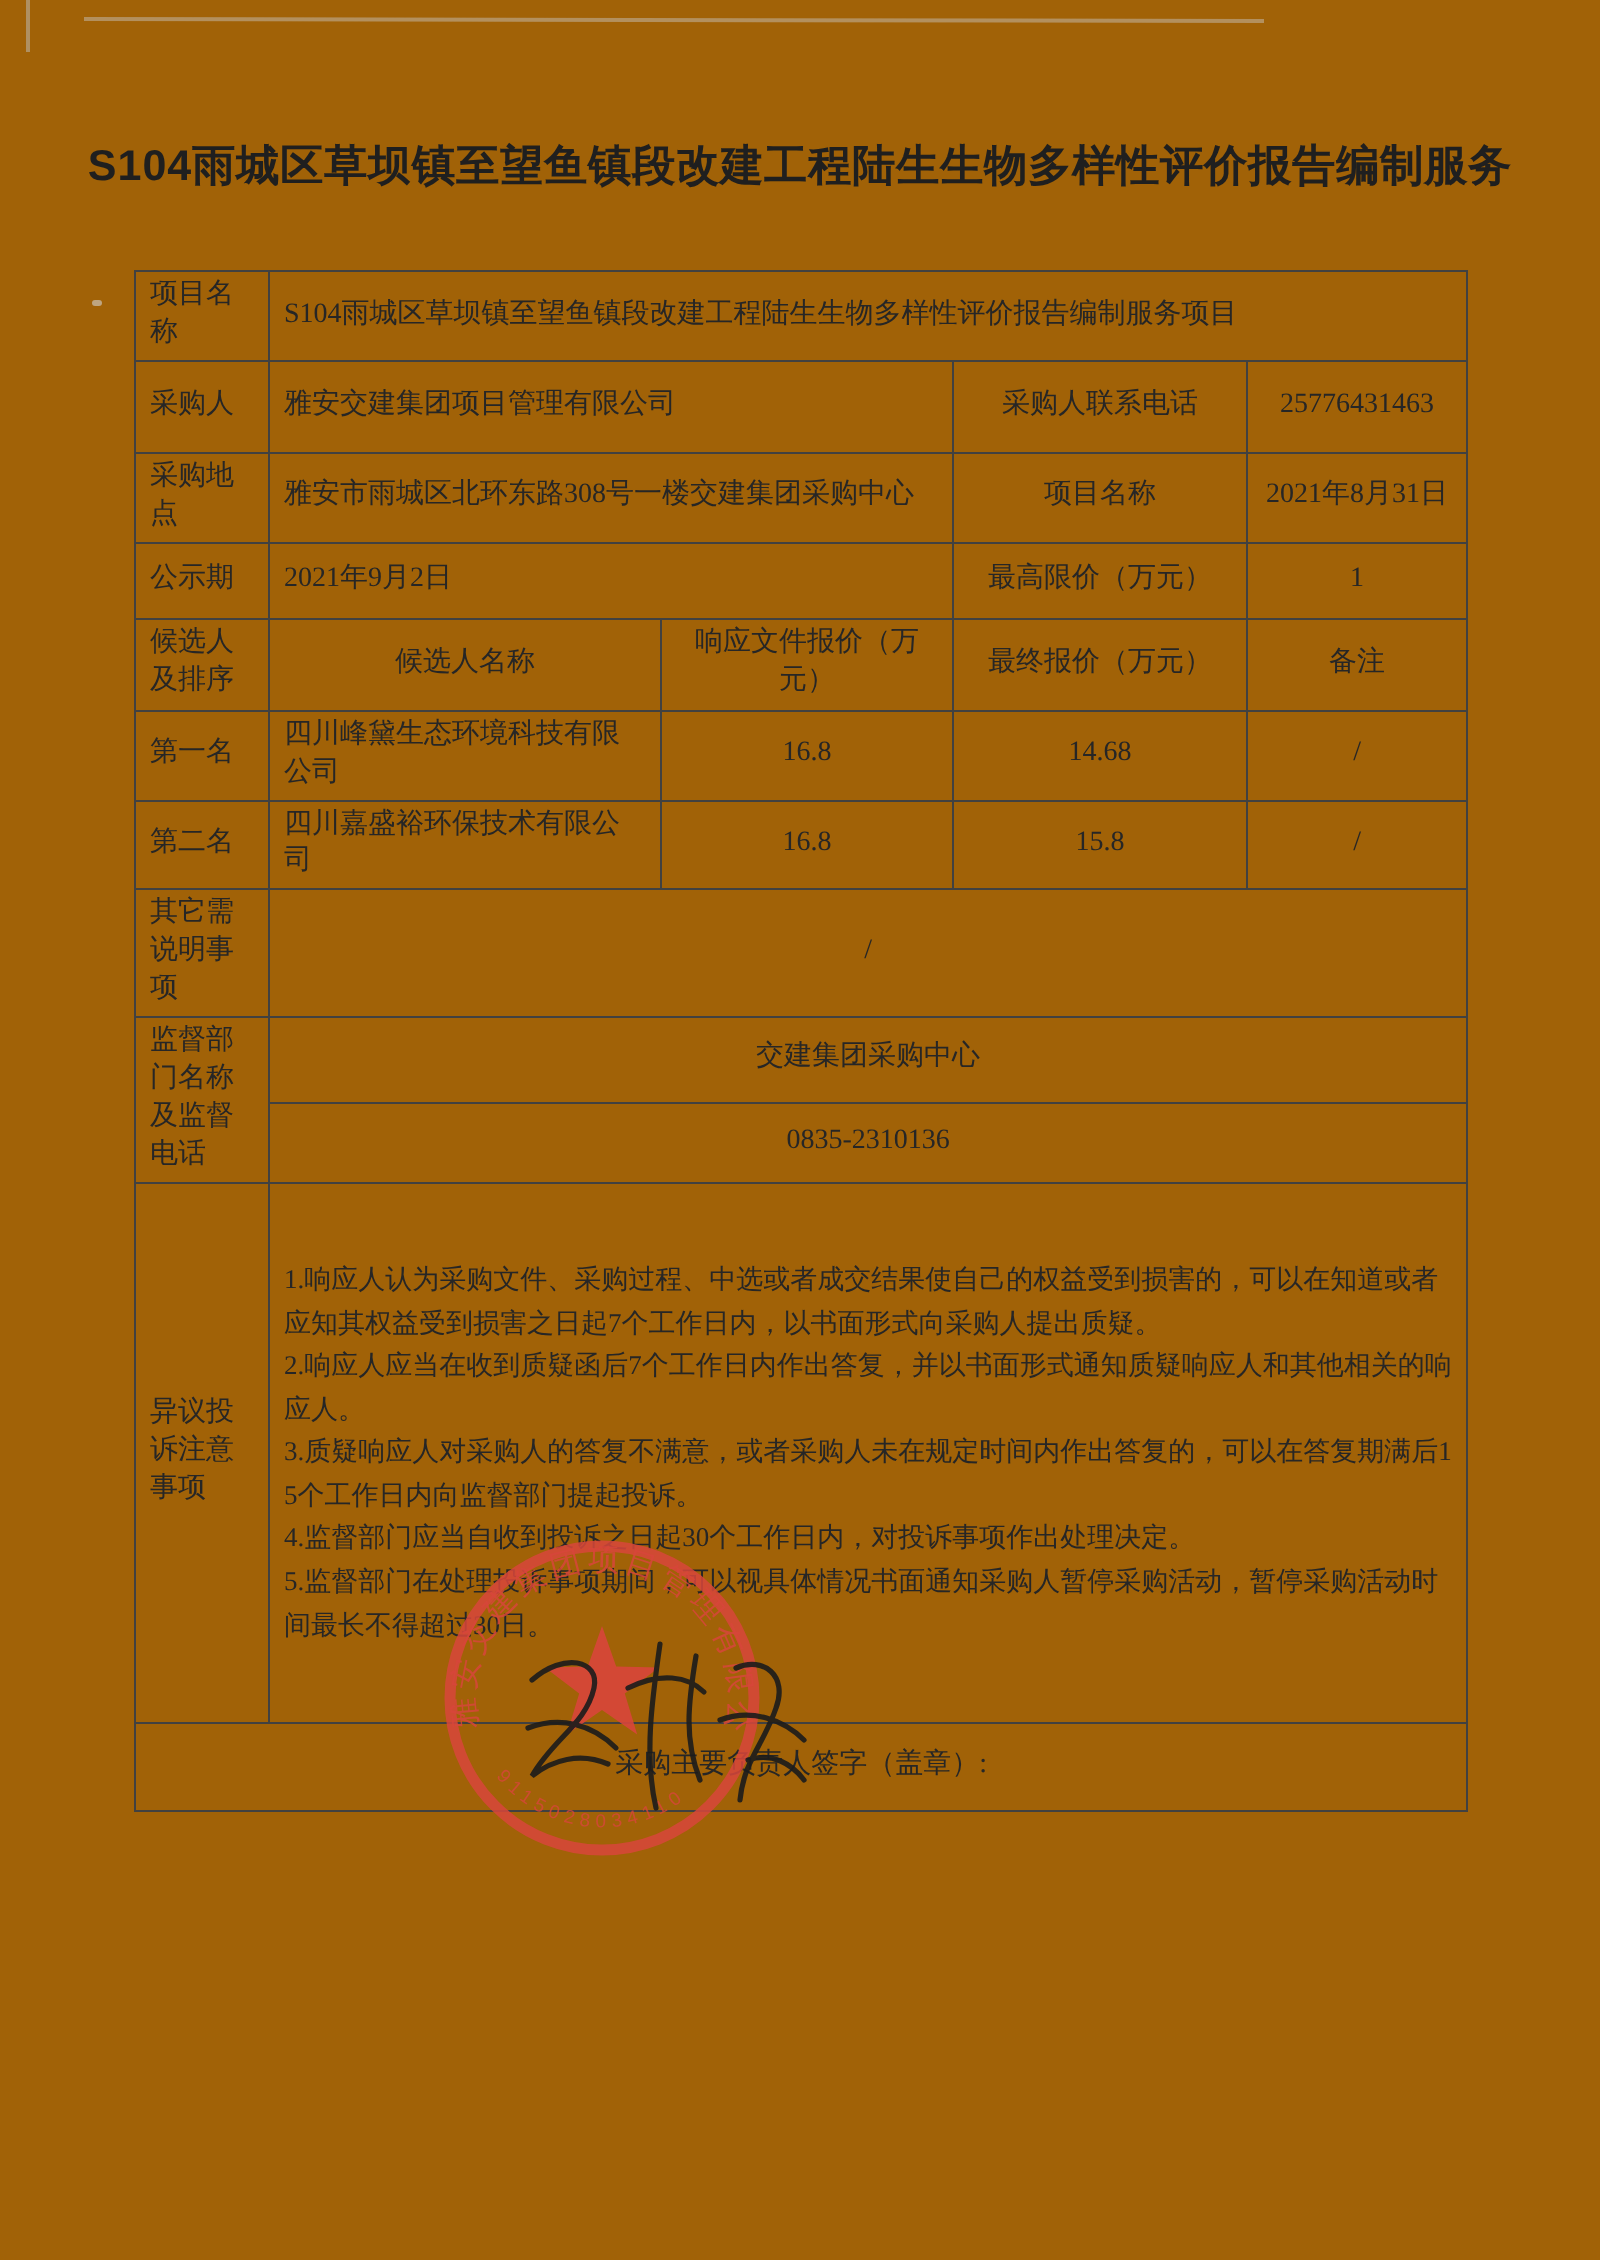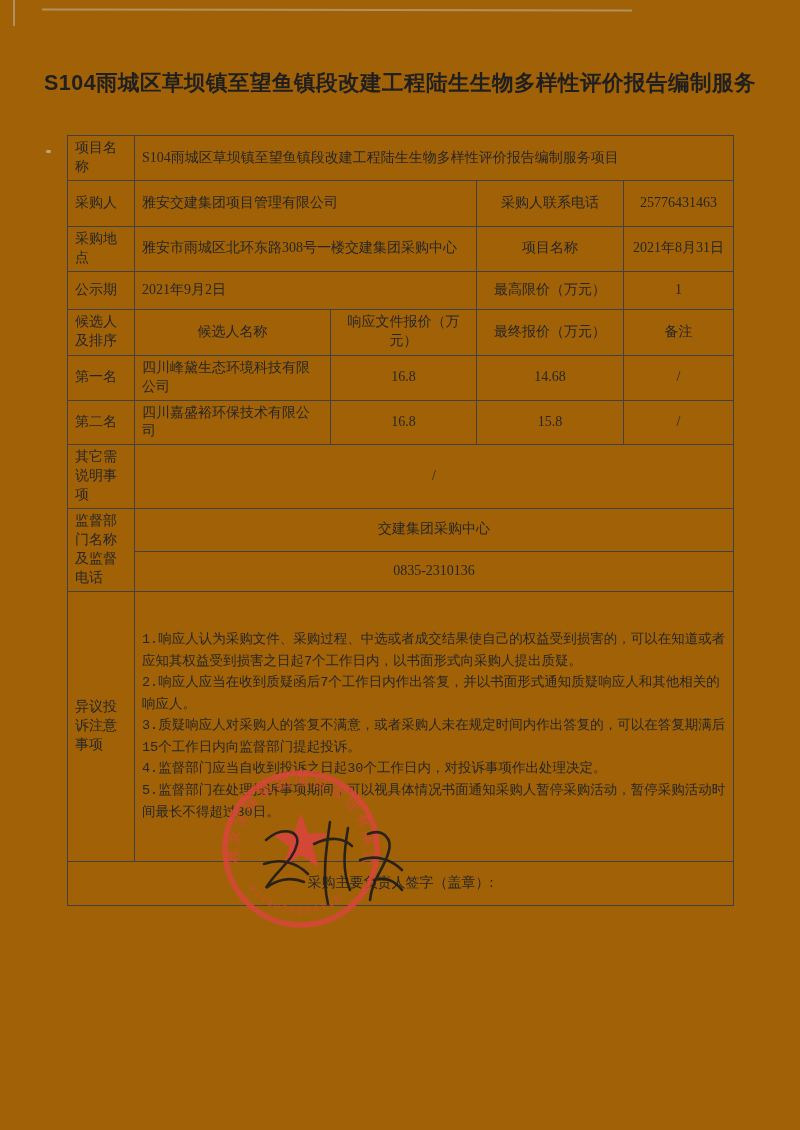--- a/index.html
+++ b/index.html
@@ -49,21 +49,21 @@
   .r-publicity{height:38px;margin-top:48px;}
   .r-chead{height:46px;}
   .r-first{height:44px;}
   .r-second{height:43px;}
   .r-other{height:41px;}
   .r-sup-a{height:41px;}
   .r-sup-b{height:38px;margin-top:16px;}
   .r-dispute{height:270px;}
   .r-sign{height:44px;}
   td.dispute-cell{padding:10px 12px;font-size:13.5px;}
-  .dispute-line{line-height:1.6;text-align:left;font-family:Liberation Mono, monospace;}
+  .dispute-line{line-height:1.6;text-align:left;}
 
   
   .stamp{position:absolute;left:218px;top:766px;width:166px;height:166px;pointer-events:none;}
   .signature{position:absolute;left:252px;top:812px;width:160px;height:100px;pointer-events:none;}
 </style>
 </head>
 <body>
 
 <div class="page">
 

